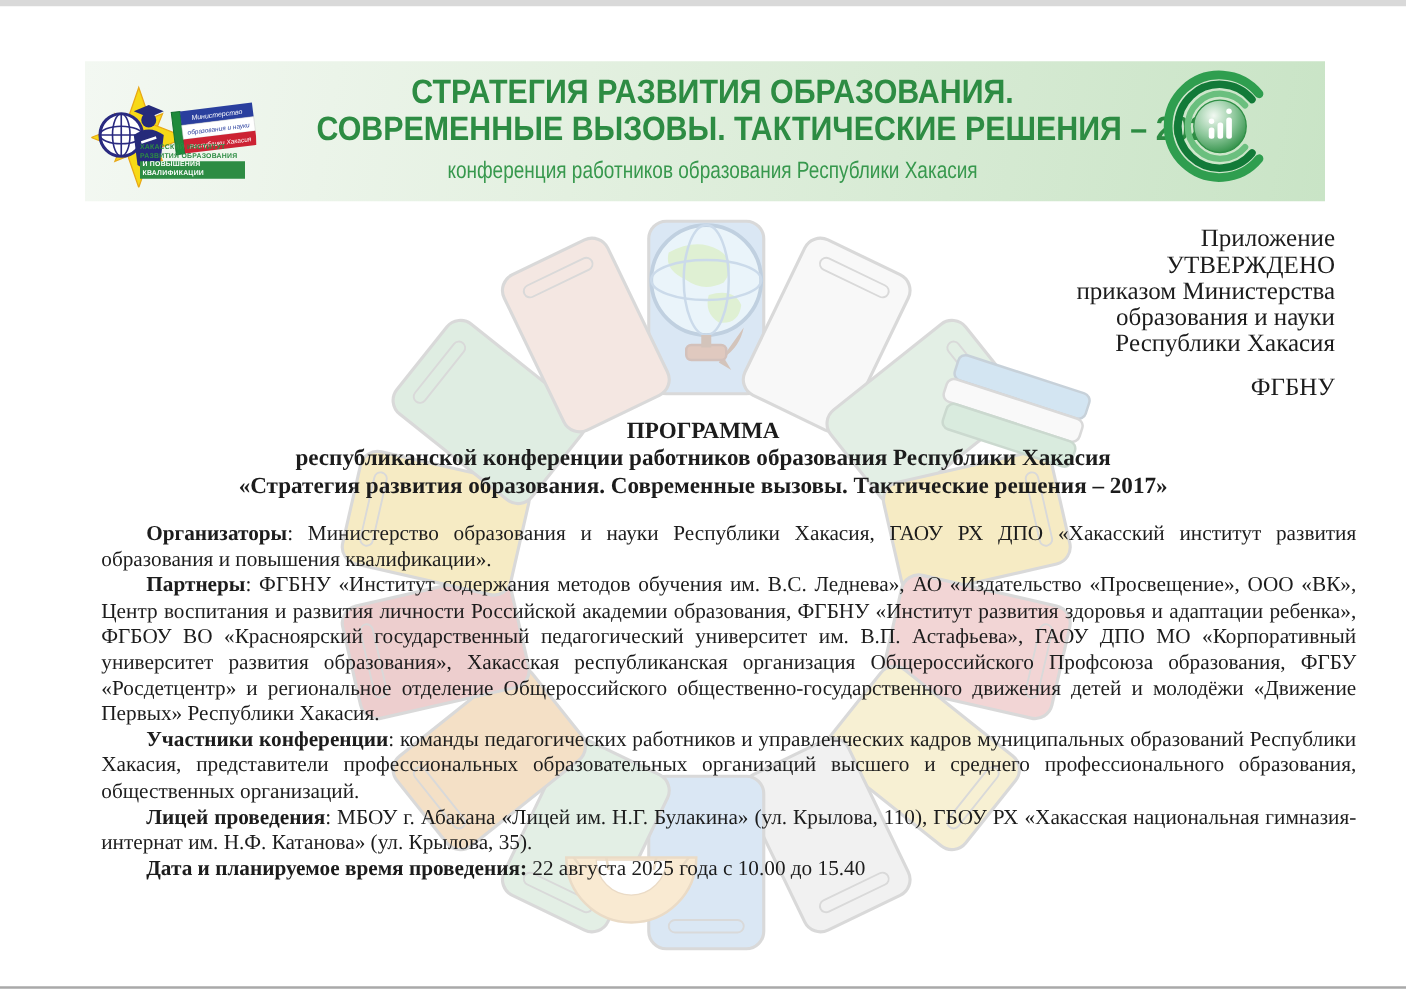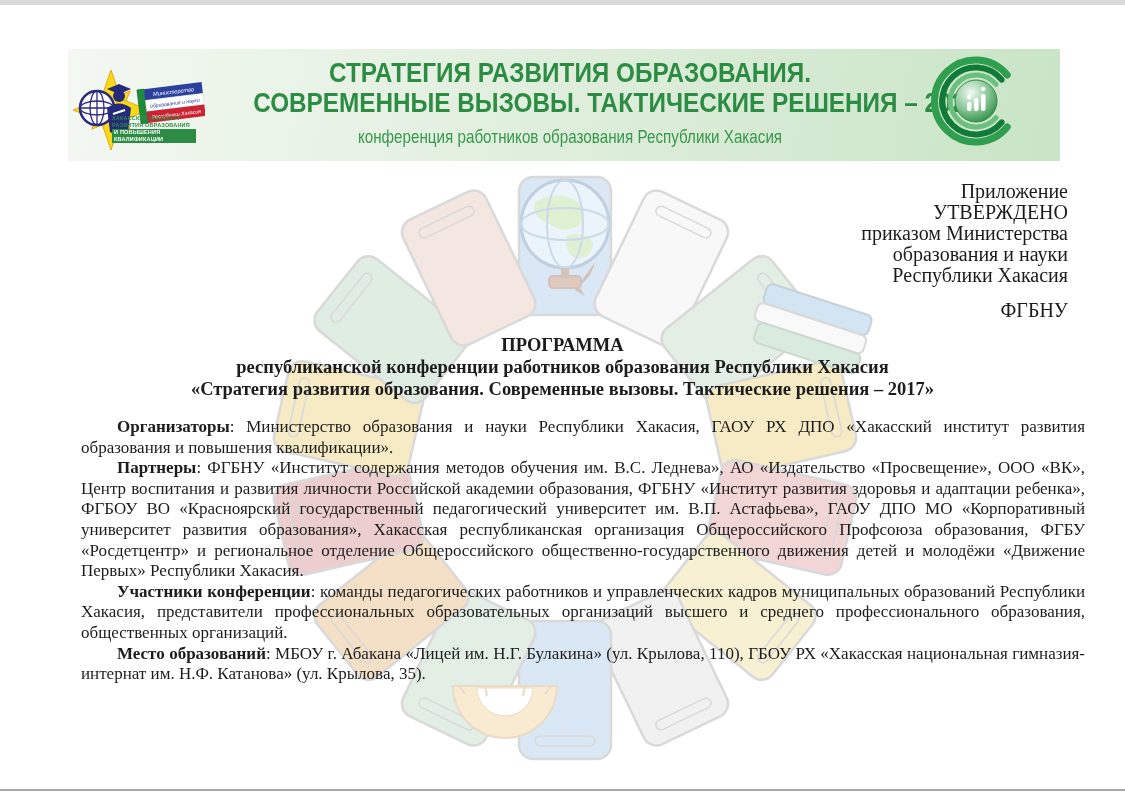--- a/index.html
+++ b/index.html
@@ -200,17 +200,18 @@
   <div class="doc-title">
     <div>ПРОГРАММА</div>
     <div>республиканской конференции работников образования Республики Хакасия</div>
     <div>«Стратегия развития образования. Современные вызовы. Тактические решения – 2017»</div>
   </div>
 
   <div class="doc-body">
     <p><b>Организаторы</b><span>: Министерство образования и науки Республики Хакасия, ГАОУ РХ ДПО «Хакасский институт развития образования и повышения квалификации».</span></p>
     <p><b>Партнеры</b><span>: ФГБНУ «Институт содержания методов обучения им. В.С. Леднева», АО «Издательство «Просвещение», ООО «ВК», Центр воспитания и развития личности Российской академии образования, ФГБНУ «Институт развития здоровья и адаптации ребенка», ФГБОУ ВО «Красноярский государственный педагогический университет им. В.П. Астафьева», ГАОУ ДПО МО «Корпоративный университет развития образования», Хакасская республиканская организация Общероссийского Профсоюза образования, ФГБУ «Росдетцентр» и региональное отделение Общероссийского общественно-государственного движения детей и молодёжи «Движение Первых» Республики Хакасия.</span></p>
     <p><b>Участники конференции</b><span>: команды педагогических работников и управленческих кадров муниципальных образований Республики Хакасия, представители профессиональных образовательных организаций высшего и среднего профессионального образования, общественных организаций.</span></p>
-    <p><b>Место образований</b><span>: МБОУ г. Абакана «Лицей им. Н.Г. Булакина» (ул. Крылова, 110), ГБОУ РХ «Хакасская национальная гимназия-интернат им. Н.Ф. Катанова» (ул. Крылова, 35).</span></p>
+    <p><b>Лицей проведения</b><span>: МБОУ г. Абакана «Лицей им. Н.Г. Булакина» (ул. Крылова, 110), ГБОУ РХ «Хакасская национальная гимназия-интернат им. Н.Ф. Катанова» (ул. Крылова, 35).</span></p>
+    <p><b>Дата и планируемое время проведения:</b><span> 22 августа 2025 года с 10.00 до 15.40</span></p>
   </div>
 
   <div class="bottom-line"></div>
 </div>
 
 </body></html>

